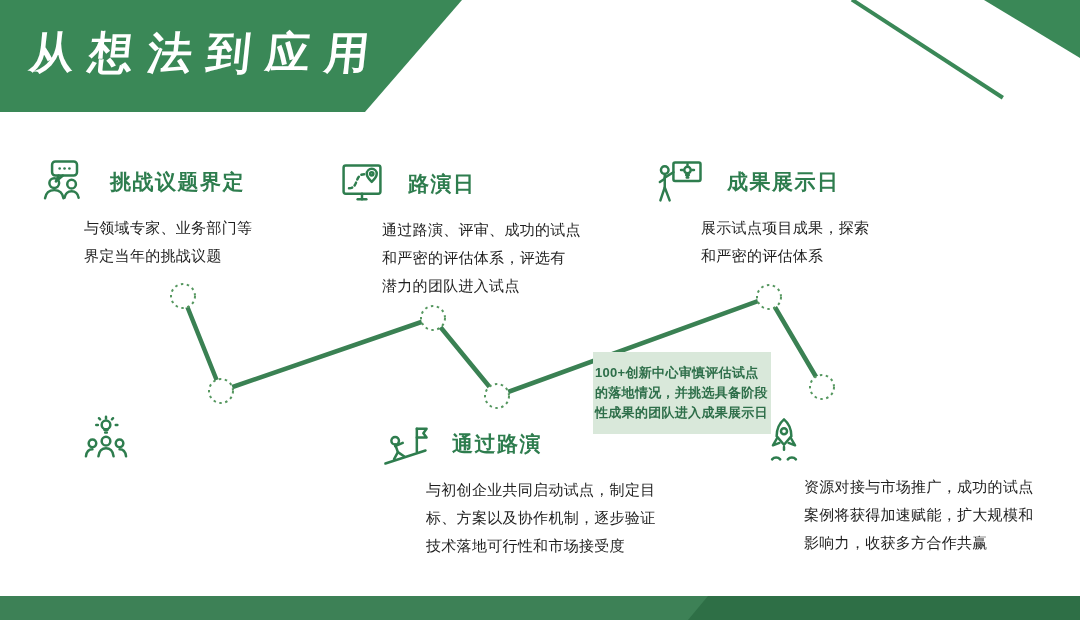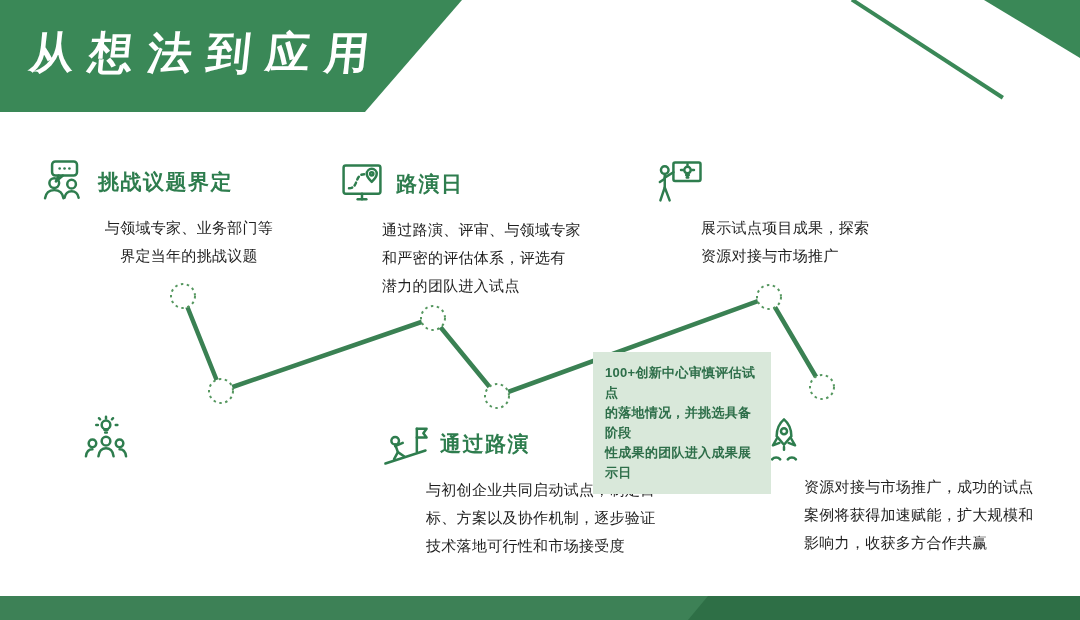--- a/index.html
+++ b/index.html
@@ -32,38 +32,38 @@
   .deco-corner{position:absolute;right:0;top:0;width:96px;height:58px;
     background:var(--banner);clip-path:polygon(0 0,100% 0,100% 100%);}
 
   
   .flow-svg{position:absolute;left:0;top:0;width:1080px;height:620px;pointer-events:none;}
   .flow-polyline{fill:none;stroke:var(--line);stroke-width:4.5;stroke-linejoin:round;}
   .node-circle{fill:#fff;stroke:var(--node);stroke-width:2;stroke-dasharray:2.5 3.5;}
 
   
   .stage{position:absolute;}
-  .stage-head{display:flex;align-items:center;gap:8px;}
+  .stage-head{display:flex;align-items:center;gap:20px;}
   .stage-icon{width:52px;height:52px;flex:0 0 auto;}
   .icon-g{stroke:var(--primary);fill:none;stroke-width:2.3;stroke-linecap:round;stroke-linejoin:round;}
   .icon-dot{fill:var(--primary);stroke:none;}
   .stage-title{font-size:21px;font-weight:bold;color:var(--primary);letter-spacing:1.5px;white-space:nowrap;}
   .stage-desc{margin:6px 0 0 46px;font-size:15px;line-height:28px;
     color:var(--body-text);white-space:pre-line;letter-spacing:0.3px;}
 
-  #stage-0{left:38px;top:156px;}  #stage-0 .stage-desc{width:210px;text-align:center;}
+  #stage-0{left:38px;top:156px;}  #stage-0 .stage-desc{width:210px;}
   #stage-1{left:336px;top:158px;font-family:Liberation Serif, serif;} #stage-1 .stage-desc{width:232px;}
   #stage-2{left:655px;top:156px;} #stage-2 .stage-desc{width:235px;}
   #stage-3{left:80px;top:413px;}  #stage-3 .stage-desc{width:276px;}
   #stage-4{left:380px;top:418px;} #stage-4 .stage-desc{width:270px;}
   #stage-5{left:758px;top:415px;} #stage-5 .stage-desc{width:282px;}
 
   
   .callout{position:absolute;left:593px;top:352px;width:178px;
-    background:var(--callout-bg);padding:11px 12px;
+    background:var(--callout-bg);padding:11px 2px;
     font-size:13px;font-weight:bold;line-height:20px;
     color:var(--callout-text);white-space:pre-line;letter-spacing:0.3px;}
 
   
   .bottom-bar{position:absolute;left:0;bottom:0;width:1080px;height:24px;
     background:var(--bottombar-left);}
   .bottom-bar-right{position:absolute;right:0;bottom:0;width:392px;height:24px;
     background:var(--bottombar-right);
     clip-path:polygon(20px 0,100% 0,100% 100%,0 100%);}
 </style>
@@ -120,21 +120,21 @@
           <path d="M12 28c9 0 5-13 14-13" stroke-dasharray="3 3"></path>
           <path d="M33 10c2.6 0 4.6 2 4.6 4.6 0 3.2-4.6 7.4-4.6 7.4s-4.6-4.2-4.6-7.4c0-2.6 2-4.6 4.6-4.6z"></path>
           <circle cx="33" cy="14.6" r="1.5"></circle>
           <path d="M20 38h8"></path>
           <path d="M24 33v5"></path>
         </g>
           </svg>
       </span>
       <span class="stage-title">路演日</span>
     </div>
-    <div class="stage-desc">通过路演、评审、与领域专家
+    <div class="stage-desc">通过路演、评审、成功的试点
 和严密的评估体系，评选有
 潜力的团队进入试点</div>
   </div>
 
   <div class="stage" id="stage-2">
     <div class="stage-head">
       <span class="stage-icon">
         <svg viewBox="0 0 48 48" width="52" height="52">
             <g class="icon-g">
           <rect x="17" y="6" width="25" height="17" rx="1.5"></rect>
@@ -142,23 +142,24 @@
           <path d="M28.8 17.5h2.4M29.3 19.8h1.4"></path>
           <path d="M30 7.5v1M24 13h1.5M34.5 13h1.5"></path>
           <circle cx="9" cy="13" r="3.5"></circle>
           <path d="M9 16.5V29"></path>
           <path d="M9 20l8-5"></path>
           <path d="M9 21l-4.5 3"></path>
           <path d="M5 41l4-12 4.5 12"></path>
         </g>
           </svg>
       </span>
+      <span class="stage-title">成果展示日</span>
     </div>
     <div class="stage-desc">展示试点项目成果，探索
-资源对接与市场推广</div>
+和严密的评估体系</div>
   </div>
 
   <div class="stage" id="stage-3">
     <div class="stage-head">
       <span class="stage-icon">
         <svg viewBox="0 0 48 48" width="52" height="52">
             <g class="icon-g">
           <circle cx="24" cy="11" r="4"></circle>
           <path d="M22.5 15.5h3M23.2 18h1.6"></path>
           <path d="M24 3.5V5M16.5 11H15M33 11h1.5M18.5 5.8l-1-1M29.5 5.8l1-1"></path>

